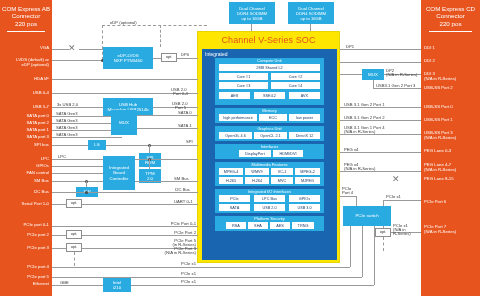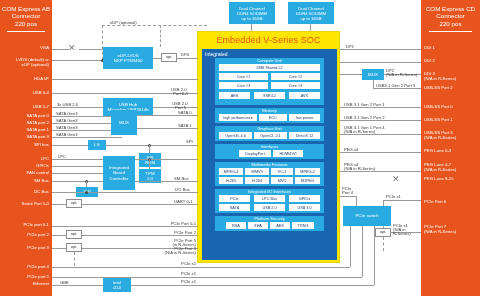--- a/index.html
+++ b/index.html
@@ -131,21 +131,21 @@
     <div>
       <div>Dual Channel</div>
       <div>DDR4 SODIMM</div>
       <div>up to 16GB</div>
     </div>
   </div>
   <div class="w wv" style="left:251px;top:24px;height:8px;"></div>
   <div class="w wv" style="left:310px;top:24px;height:8px;"></div>
 
   <div id="soc">
-    <div class="soctitle">Embedded V-Series SOC</div>
+    <div class="soctitle">Channel V-Series SOC</div>
     <div id="integrated">
       <div class="ihdr">Integrated</div>
 
       <div class="grp" style="left:13px;top:9px;width:109px;height:47px;">
         <div class="ghdr">Compute Unit</div>
         <div class="cell" style="left:4px;top:6px;width:101px;height:7px;">2MB Shared L2</div>
         <div class="cell" style="left:4px;top:15px;width:49px;height:7px;">Core #1</div>
         <div class="cell" style="left:56px;top:15px;width:49px;height:7px;">Core #2</div>
         <div class="cell" style="left:4px;top:24px;width:49px;height:7px;">Core #3</div>
         <div class="cell" style="left:56px;top:24px;width:49px;height:7px;">Core #4</div>

